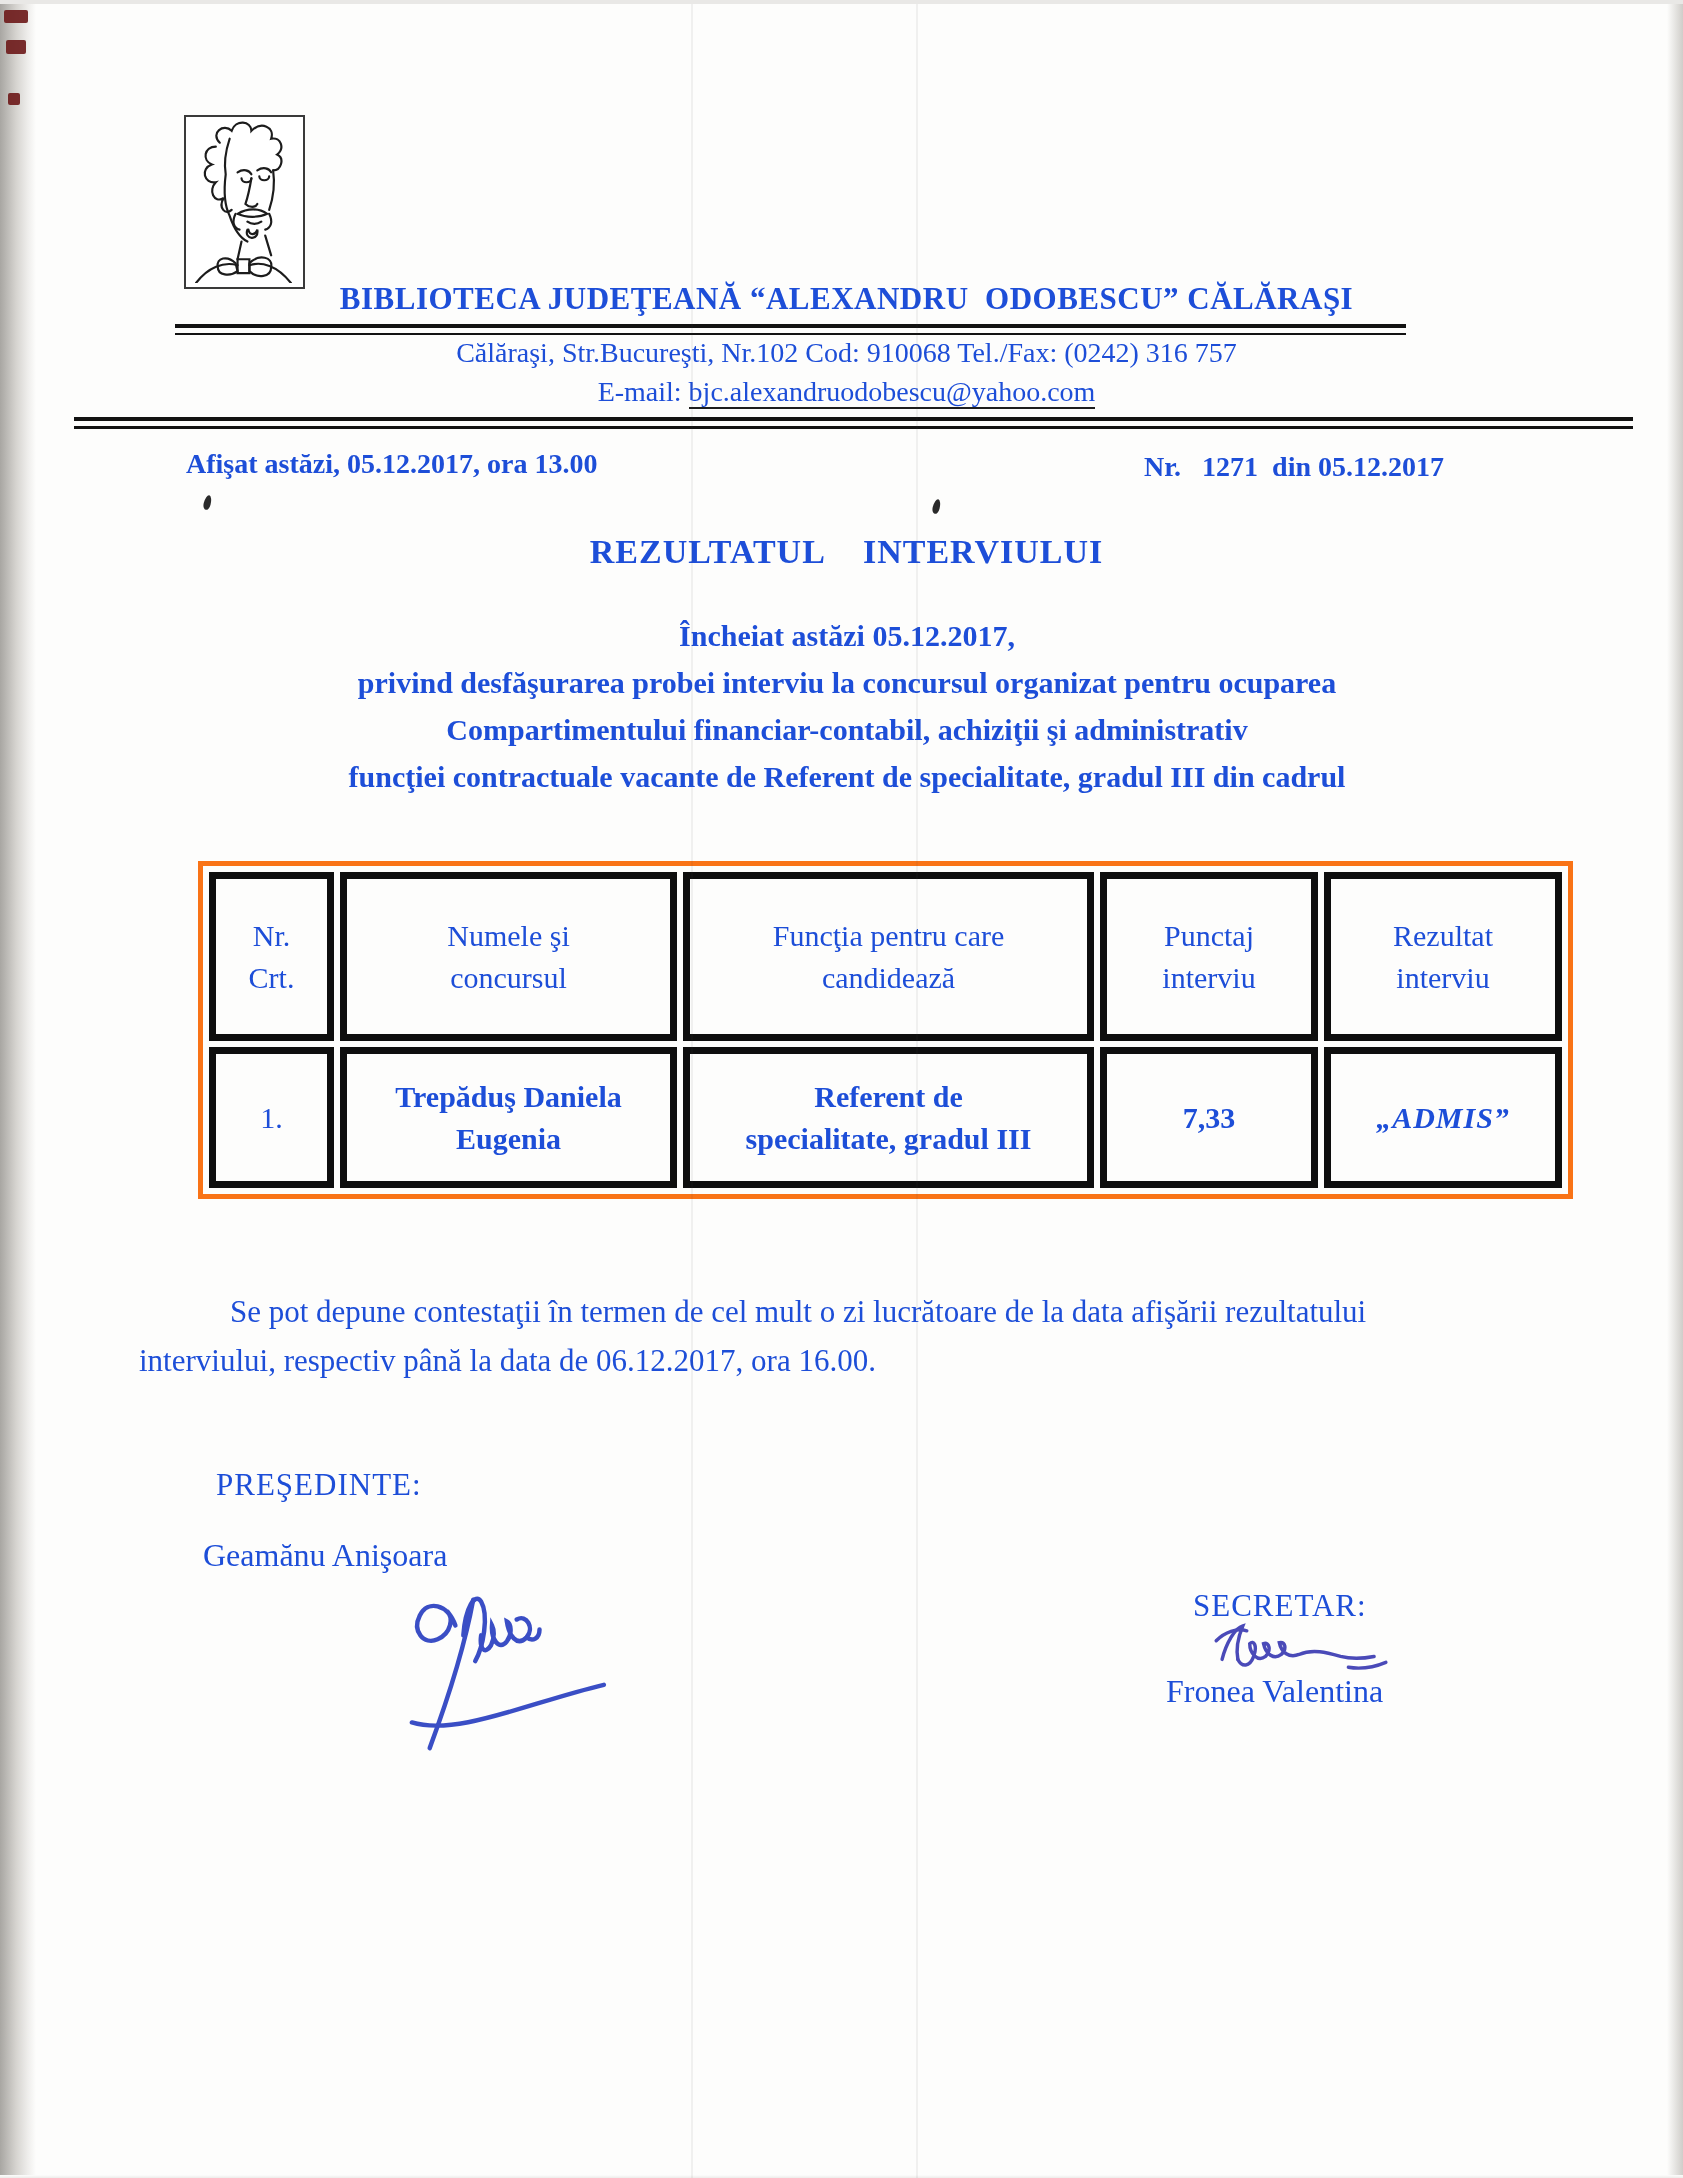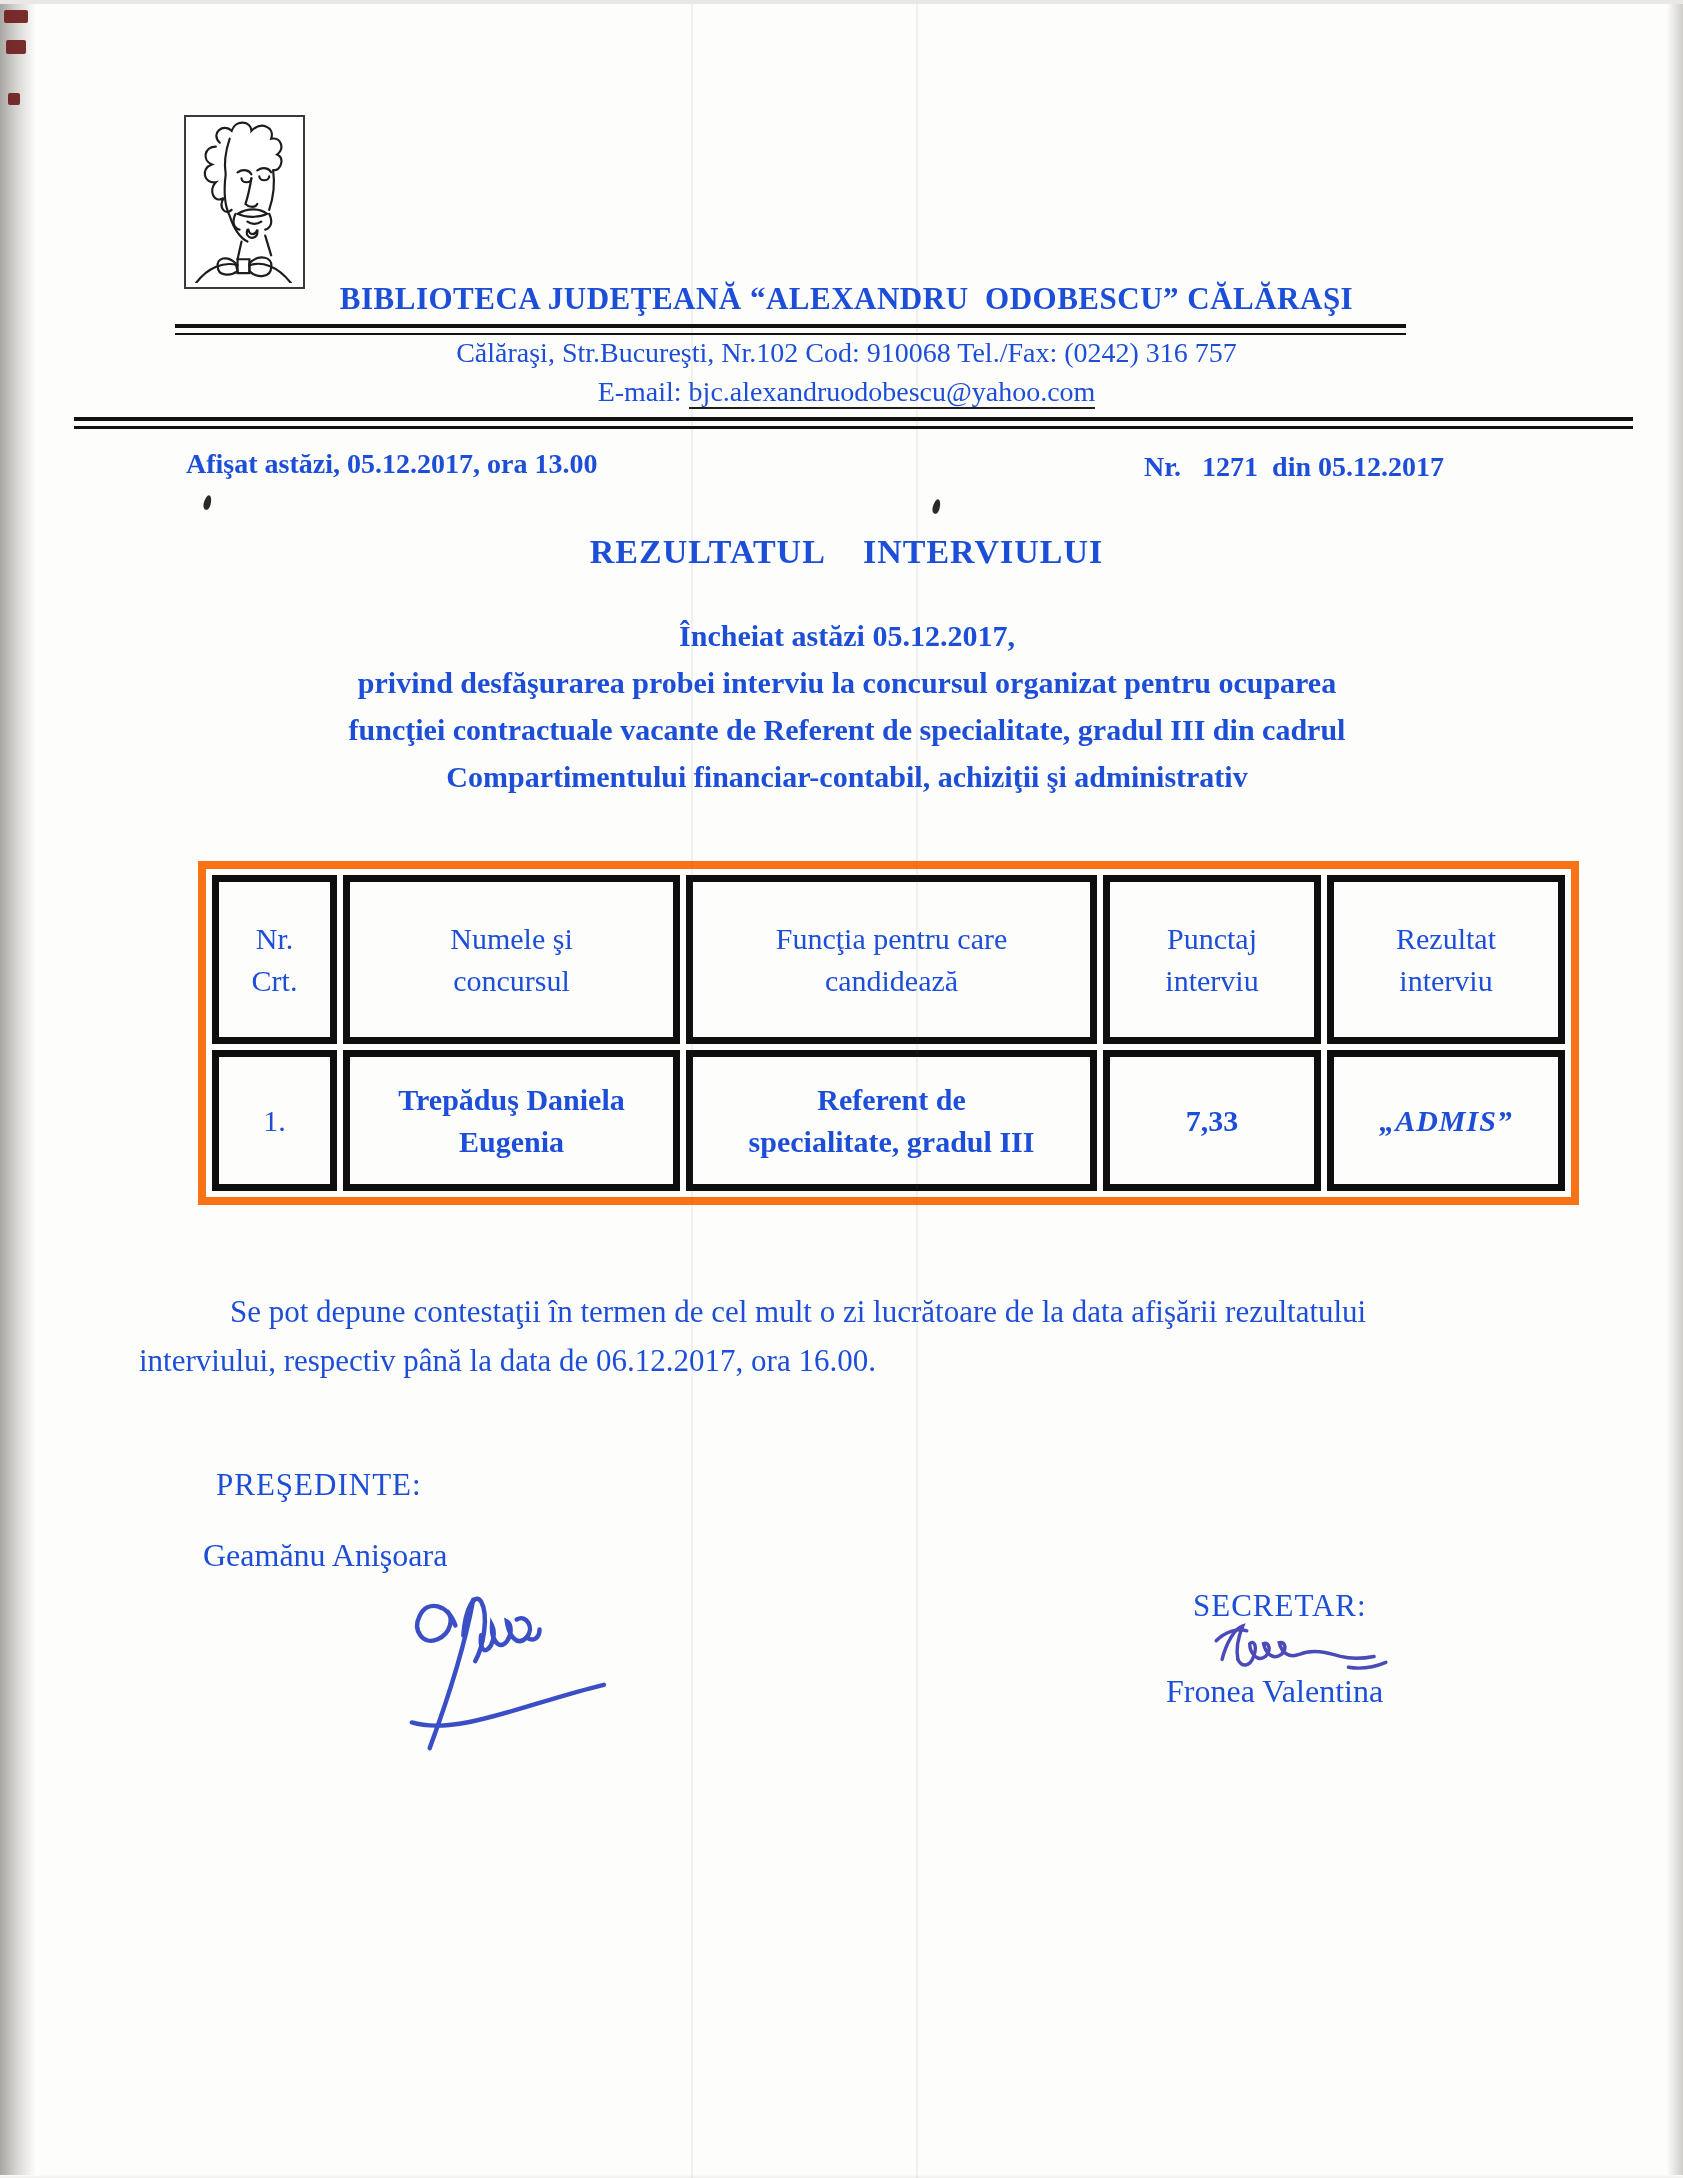--- a/index.html
+++ b/index.html
@@ -42,21 +42,21 @@
 
   .doc-title { left:178px; top:529px; width:1337px; font-size:34px; font-weight:bold;
     letter-spacing:1px; word-spacing:10px; white-space:pre; }
 
   .intro { left:149px; top:608px; width:1396px; font-size:30px; font-weight:bold;
     line-height:47px; text-align:center; }
 
   
   .tbl-wrap { left:198px; top:857px; }
   table.doc-table { border-collapse:separate; border-spacing:6px;
-    border:8px solid #f97316; background:#fdfdfc; }
+    border:5px solid #f97316; background:#fdfdfc; }
   table.doc-table th, table.doc-table td {
     border:7px solid #0e0e0e; background:#fdfdfc; text-align:center;
     vertical-align:middle; font-size:30px; line-height:42px; padding:4px 8px; }
   table.doc-table th { font-weight:normal; height:147px; }
   table.doc-table td { height:119px; }
   .w1{width:95px;} .w2{width:307px;} .w3{width:381px;} .w4{width:188px;} .w5{width:208px;}
   td.bcell { font-weight:bold; }
   td.admis { font-weight:bold; font-style:italic; letter-spacing:1px; }
 
   .contest { left:139px; top:1283px; width:1346px; font-size:31px; line-height:49px;
@@ -117,22 +117,22 @@
 
   <div class="abs afisat">Afişat astăzi, 05.12.2017, ora 13.00</div>
   <div class="abs docnum pre">Nr.   1271  din 05.12.2017</div>
   <div class="abs stray" style="left:204px;top:491px;"></div>
   <div class="abs stray" style="left:933px;top:495px;"></div>
 
   <div class="abs doc-title center">REZULTATUL  INTERVIULUI</div>
   <div class="abs intro">
     <div>Încheiat astăzi 05.12.2017,</div>
     <div>privind desfăşurarea probei interviu la concursul organizat pentru ocuparea</div>
+    <div>Compartimentului financiar-contabil, achiziţii şi administrativ</div>
     <div>funcţiei contractuale vacante de Referent de specialitate, gradul III din cadrul</div>
-    <div>Compartimentului financiar-contabil, achiziţii şi administrativ</div>
   </div>
 
   <div class="abs tbl-wrap">
     <table class="doc-table">
       <thead>
         <tr>
           <th class="w1"><span>Nr.</span><br><span>Crt.</span></th>
           <th class="w2"><span>Numele şi</span><br><span>concursul</span></th>
           <th class="w3"><span>Funcţia pentru care</span><br><span>candidează</span></th>
           <th class="w4"><span>Punctaj</span><br><span>interviu</span></th>

